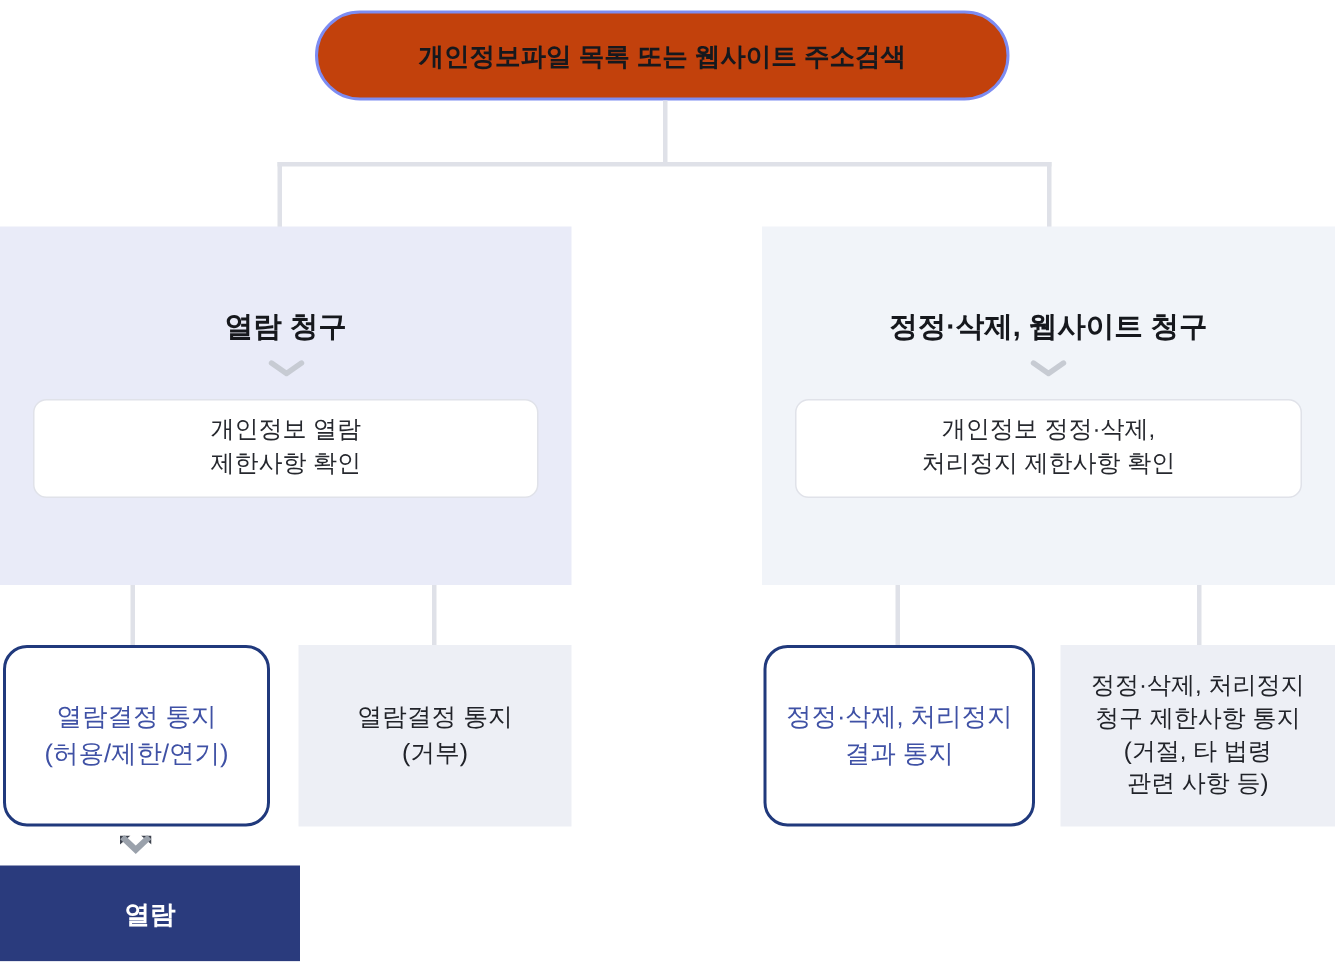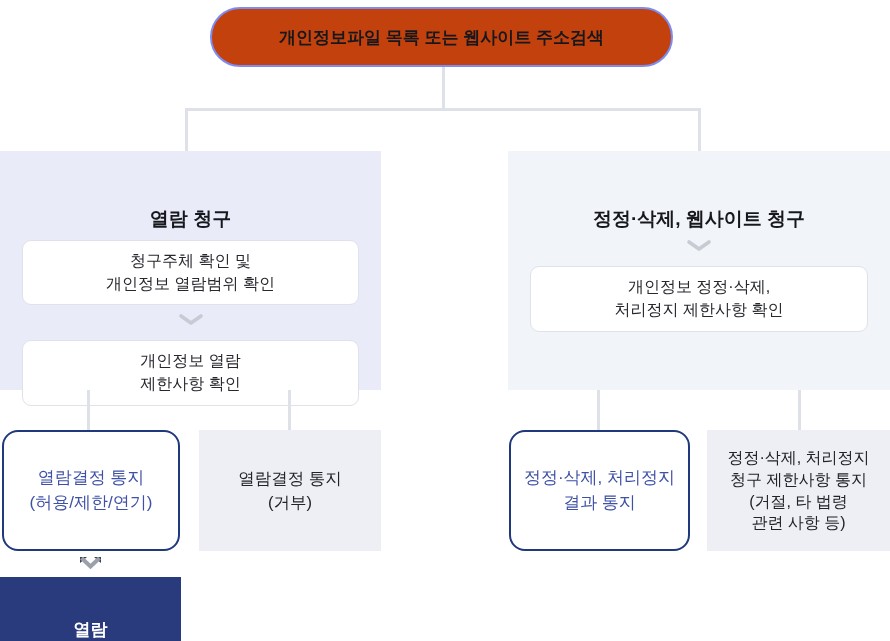--- a/index.html
+++ b/index.html
@@ -91,44 +91,42 @@
 
   
   .mail {
     position: absolute;
     left: 80px; top: 557px;
     width: 21px; height: 14px;
   }
   .final-box {
     position: absolute;
     left: 0; top: 577px;
-    width: 181px; height: 64px;
+    width: 200px; height: 64px;
     background: var(--dark-navy-bg, #2a3b7d);
-    display: flex; align-items: flex-end; justify-content: center;
+    display: flex; align-items: center; justify-content: center;
     color: #ffffff; font-size: 17px; font-weight: bold;
   }
 </style>
 </head>
 <body>
 
 <div class="canvas">
 
   <div class="root-pill">
     <span>개인정보파일 목록 또는 웹사이트 주소검색</span>
   </div>
 
   <div class="line" style="left:442px; top:67px;  width:3px;  height:43px;"></div>
   <div class="line" style="left:185px; top:108px; width:516px; height:3px;"></div>
   <div class="line" style="left:185px; top:108px; width:3px;  height:45px;"></div>
   <div class="line" style="left:698px; top:108px; width:3px;  height:45px;"></div>
 
   <div class="panel panel-left">
     <div class="panel-title">열람 청구</div>
-    <div class="step-box pre">청구주체 확인 및
-개인정보 열람범위 확인</div>
     <div class="chev-wrap">
       <svg width="26" height="13" viewBox="0 0 26 13" aria-hidden="true">
         <polyline points="3,3 13,10 23,3" fill="none" stroke="#c7cbd3" stroke-width="3.6" stroke-linecap="round" stroke-linejoin="round"></polyline>
       </svg>
     </div>
     <div class="step-box second pre">개인정보 열람
 제한사항 확인</div>
   </div>
 
   <div class="panel panel-right">

